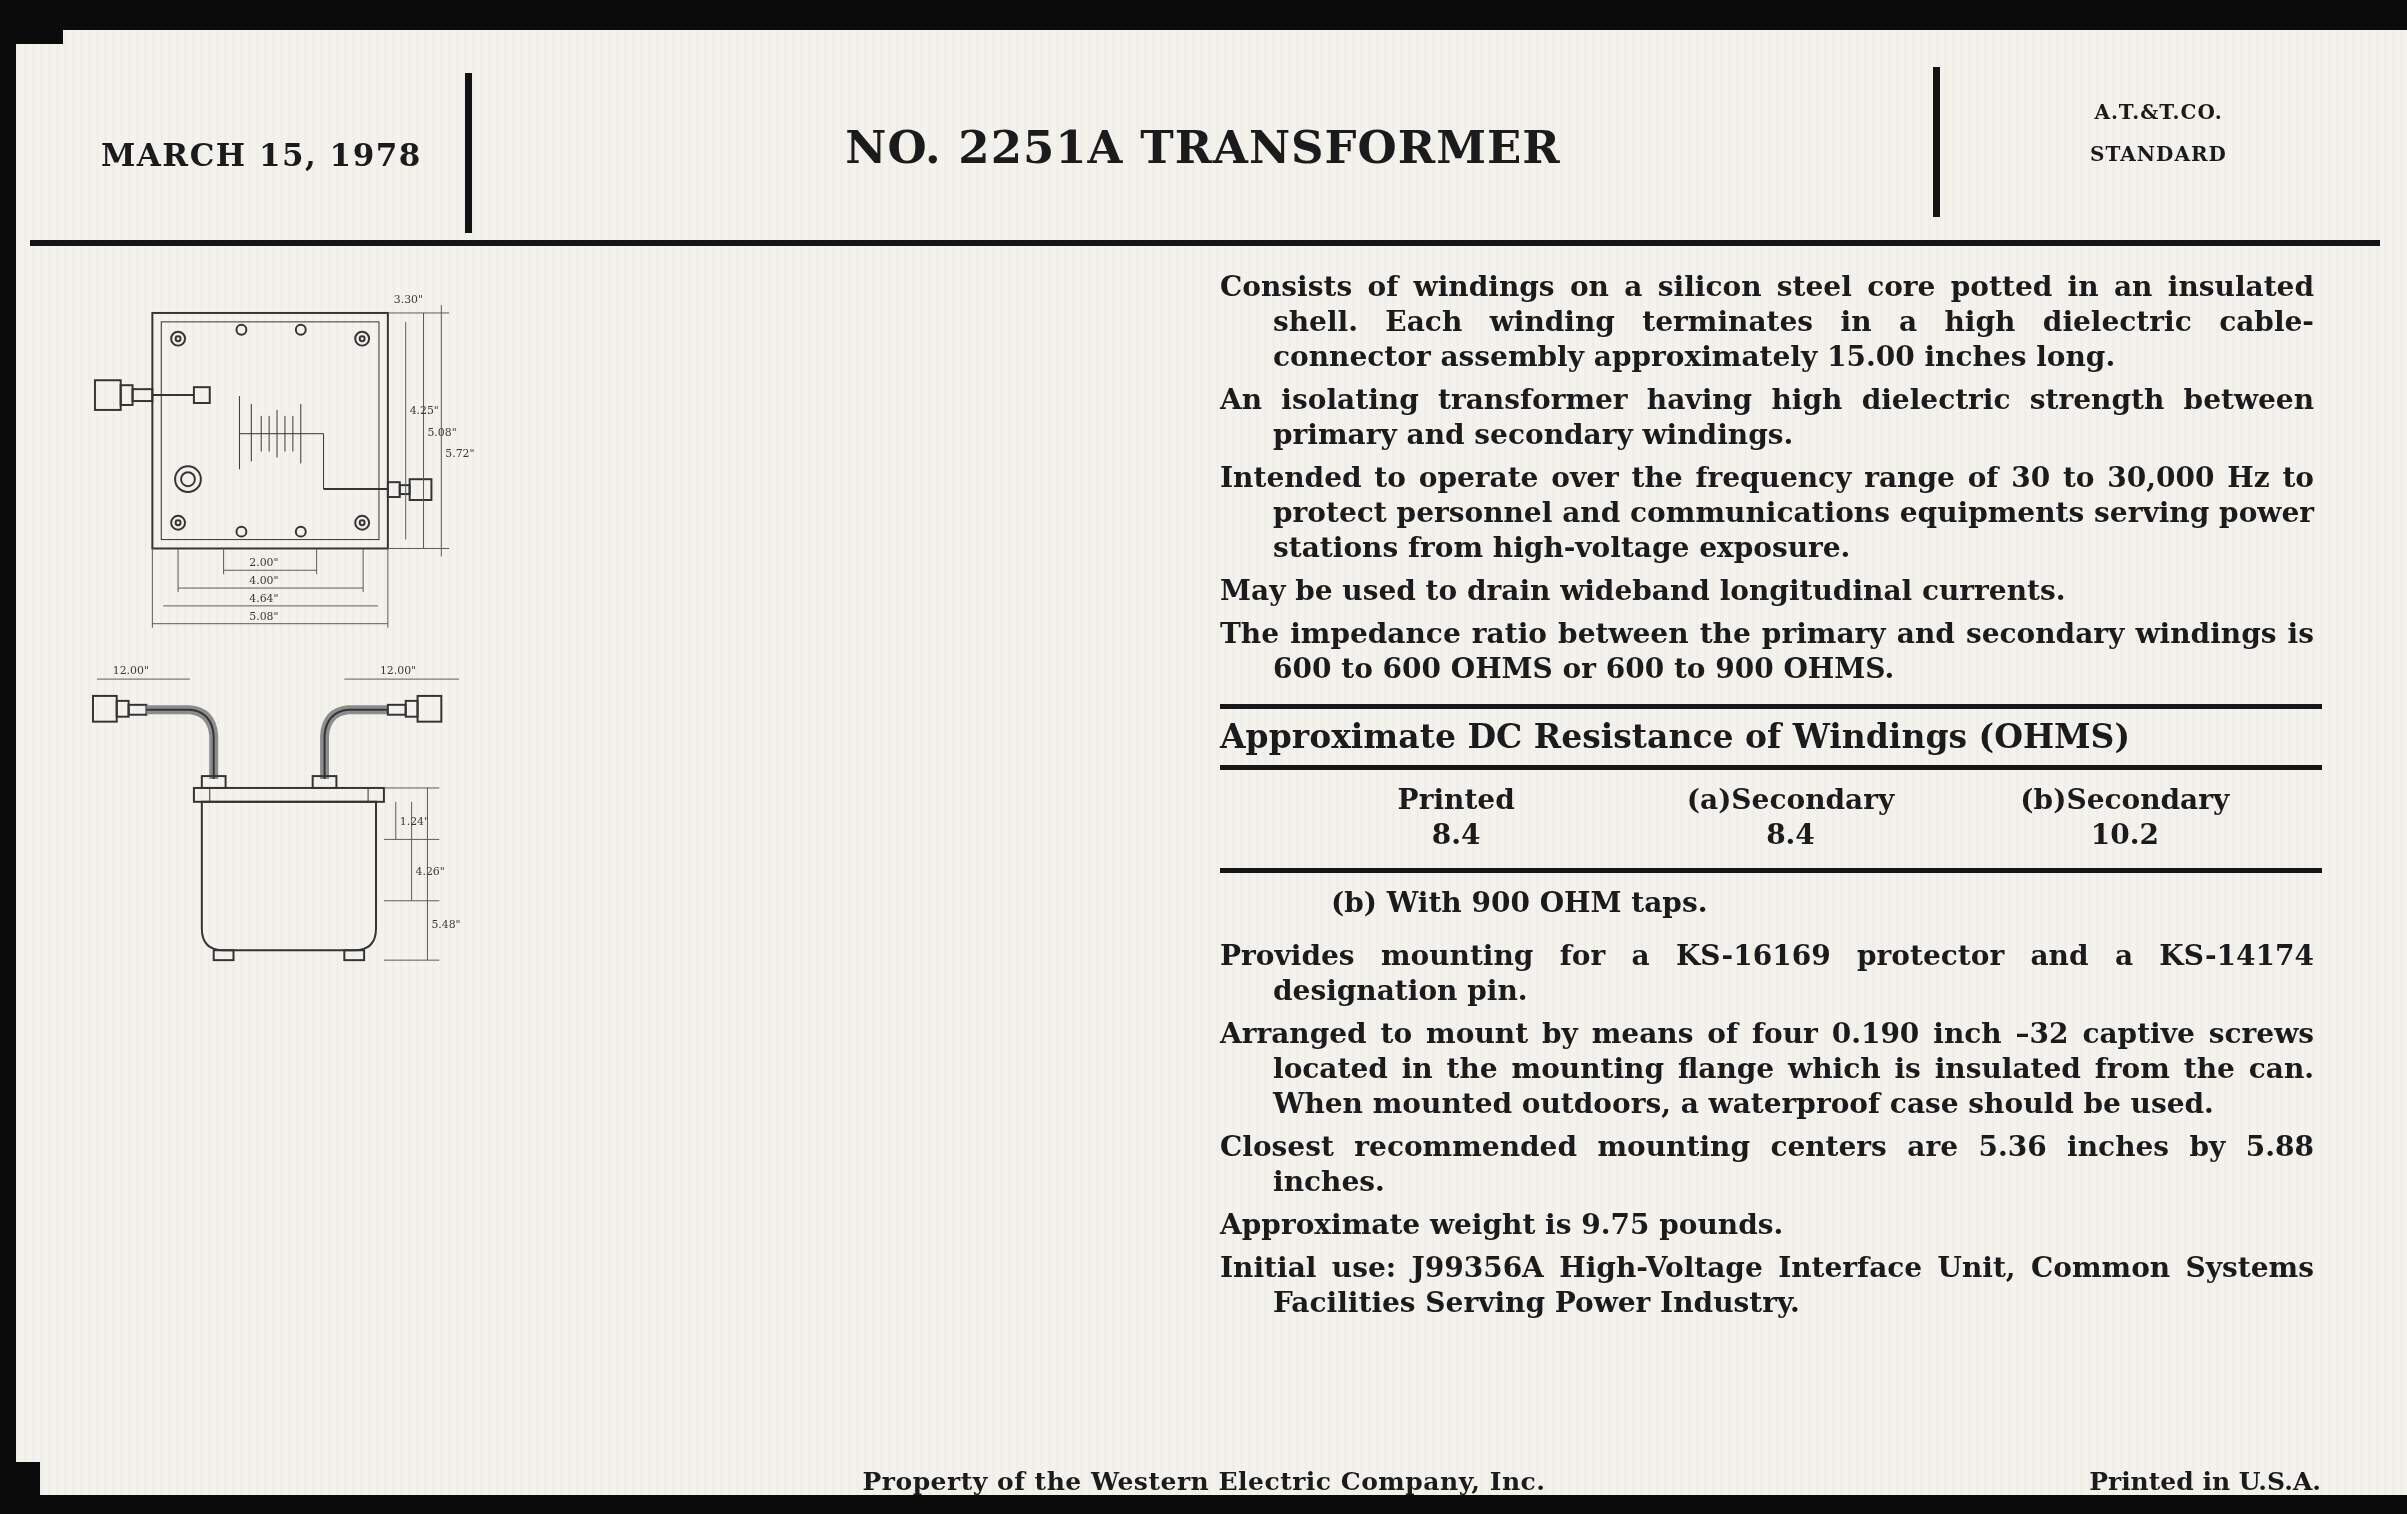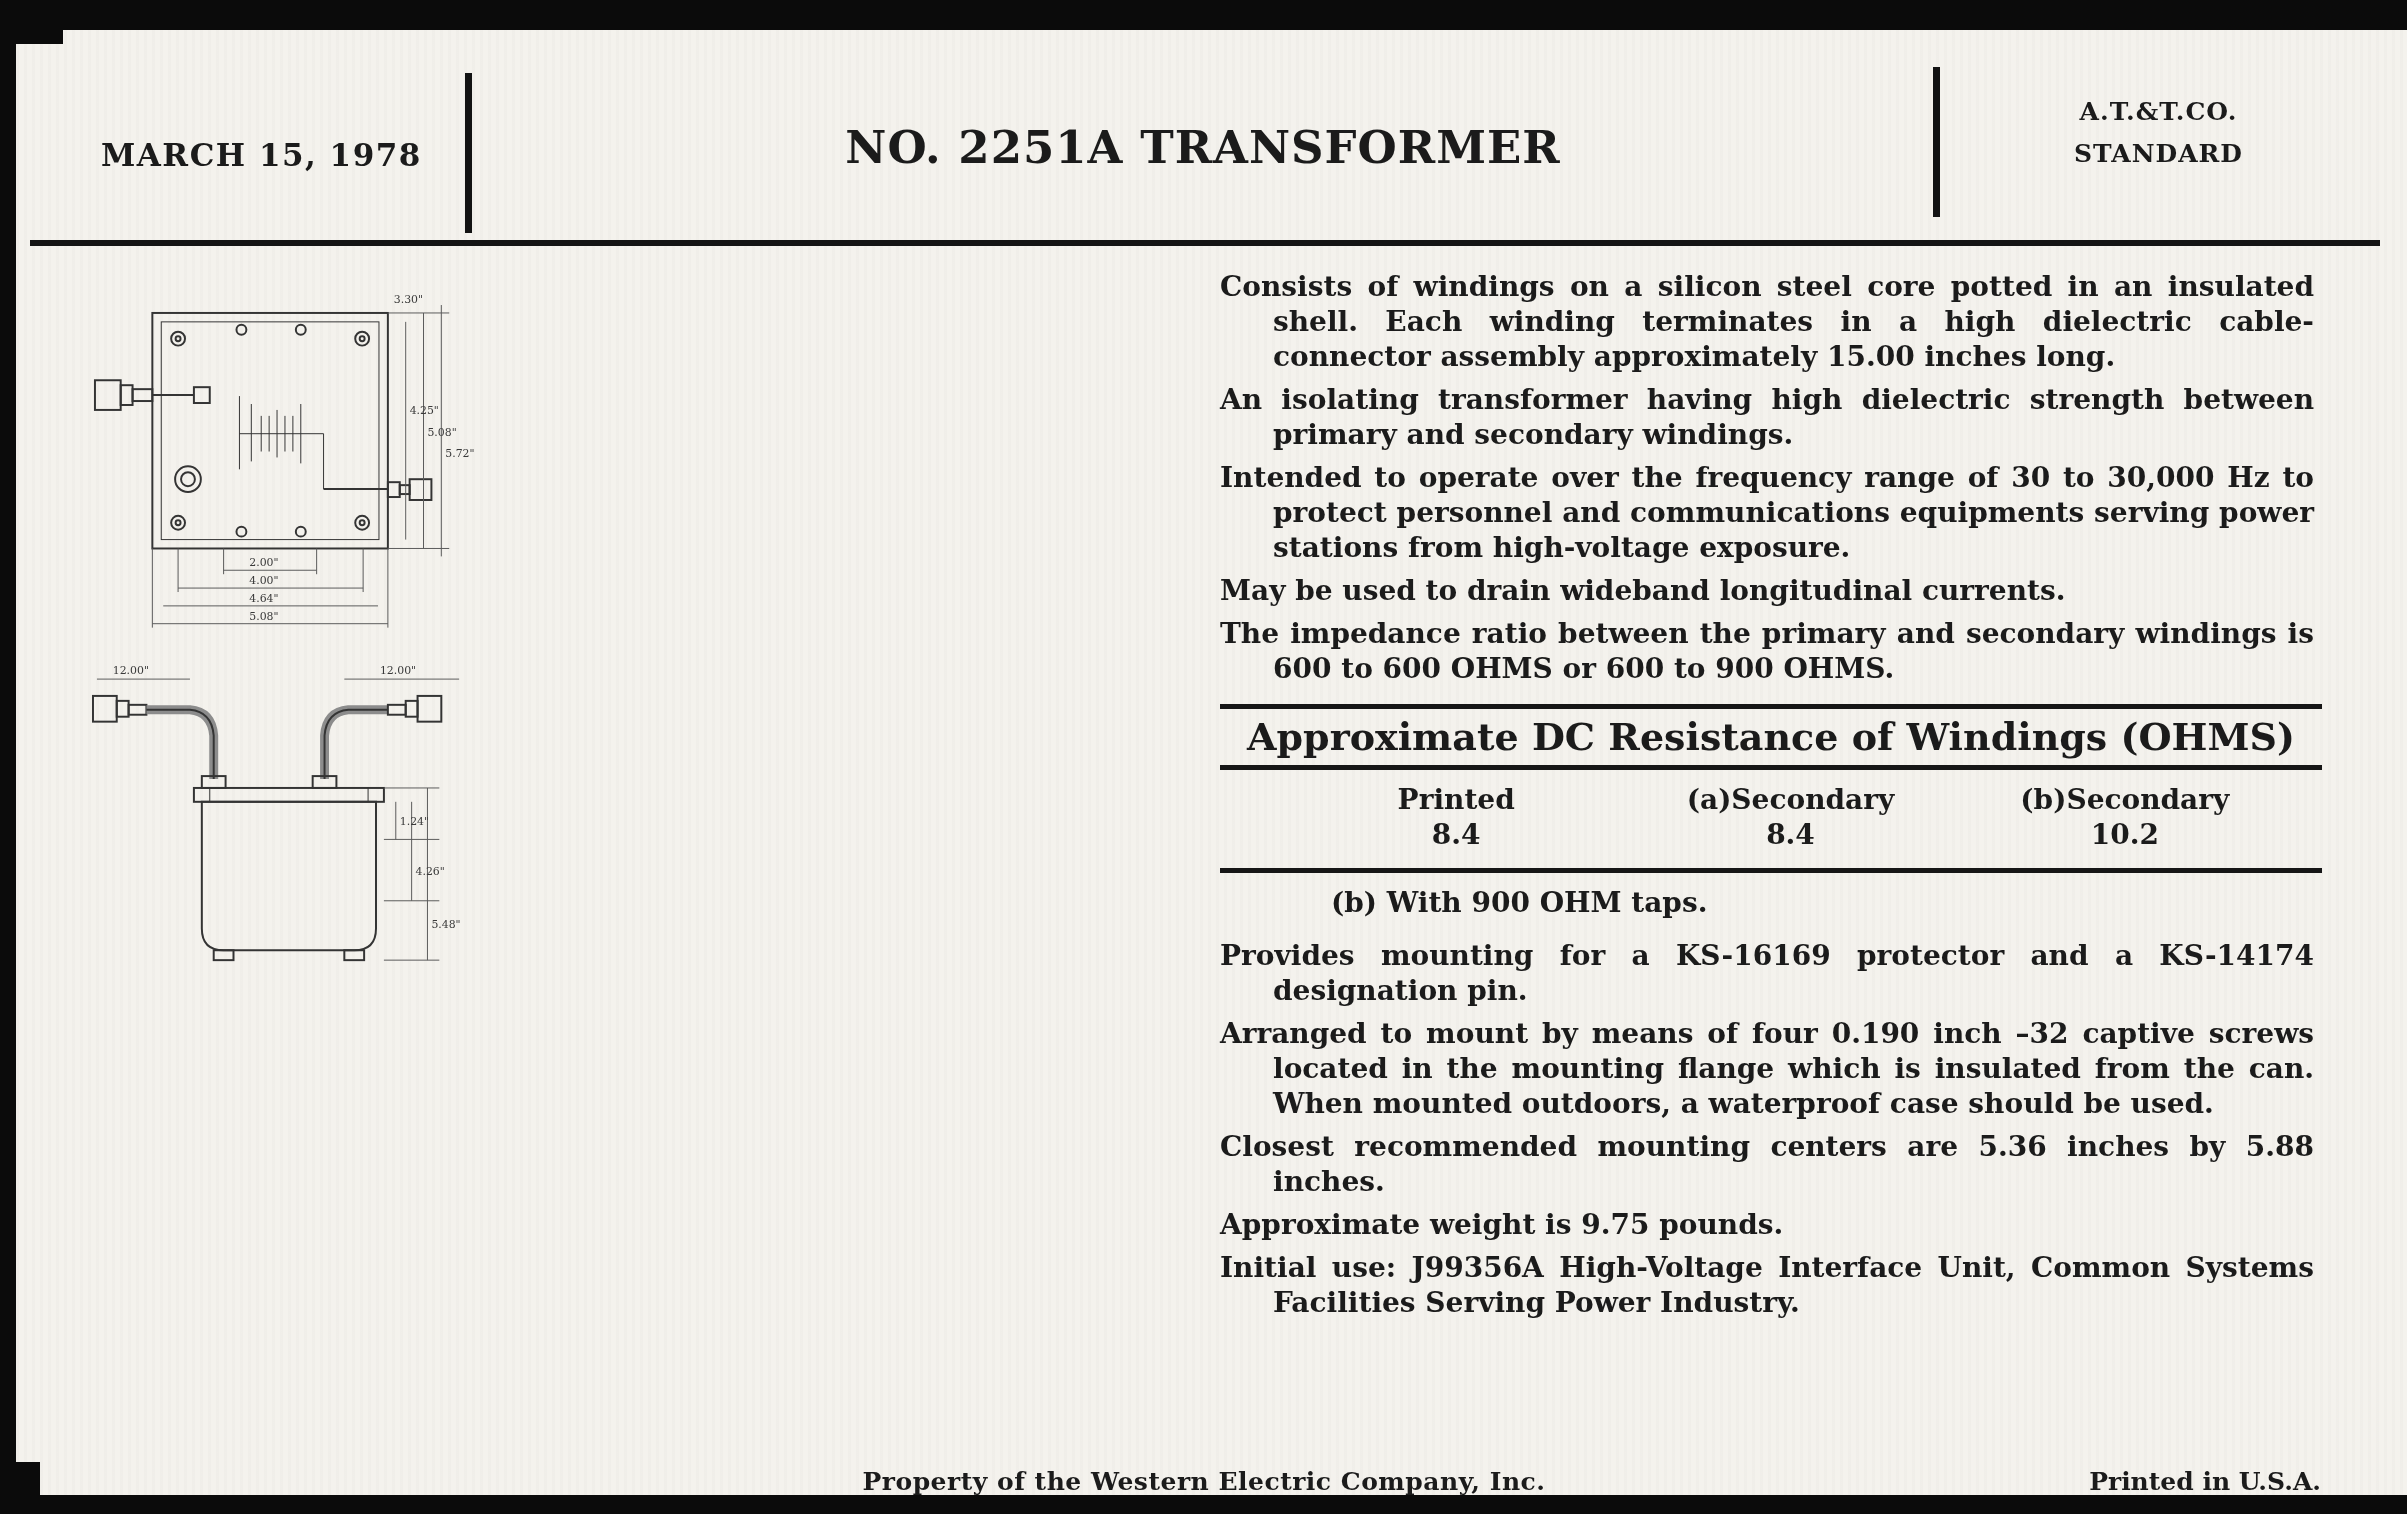--- a/index.html
+++ b/index.html
@@ -16,38 +16,38 @@
   .edge-bottom { bottom:0; left:0; width:100%; height:20px; }
   .edge-left   { top:0; left:0; width:16px; height:100%; }
   .corner-tl   { top:0; left:0; width:63px; height:44px; }
   .corner-bl   { bottom:0; left:0; width:40px; height:53px; }
 
   
   .hdr-date { position:absolute; left:101px; top:137px; font-size:31px; letter-spacing:1.5px; }
   .hdr-bar-1 { position:absolute; left:465px; top:73px; width:7px; height:160px; background:#131313; }
   .hdr-bar-2 { position:absolute; left:1933px; top:67px; width:7px; height:150px; background:#131313; }
   .hdr-title { position:absolute; left:495px; width:1416px; top:121px; text-align:center; font-size:45px; letter-spacing:1px; }
-  .hdr-org { position:absolute; left:1995px; width:327px; top:91px; text-align:center; font-size:25px; line-height:42px; letter-spacing:1px; }
+  .hdr-org { position:absolute; left:1995px; width:327px; top:91px; text-align:center; font-size:20px; line-height:42px; letter-spacing:1px; }
   .hdr-rule { position:absolute; left:30px; right:28px; top:240px; height:6px; background:#141414; }
 
   
   .drawing { position:absolute; left:91px; top:285px; width:475px; height:713px; }
   .drawing svg text { font-family:"DejaVu Serif",serif; font-size:11px; fill:#3a3a3a; font-weight:400; }
 
   
   .content {
     position:absolute; left:1220px; width:1102px; top:269px;
     font-size:28px; line-height:35px; text-align:justify;
   }
   .para { margin:0 8px 8px 0; padding-left:53px; text-indent:-53px; }
 
   
   .res-table { margin:18px 0 16px 0; text-align:left; }
   .rule { height:5px; background:#161616; }
-  .res-title { text-align:center; font-size:38px; padding:10px 0 11px 0; text-indent:0; }
+  .res-title { text-align:left; font-size:33px; padding:10px 0 11px 0; text-indent:0; }
   .res-cols, .res-vals { display:flex; }
   .res-cols { padding:12px 30px 0 69px; }
   .res-vals { padding:0 30px 16px 69px; }
   .res-col { flex:1; text-align:center; }
   .res-notes { padding:12px 0 2px 111px; }
   .res-notes div { margin:0; }
 
   
   .foot-property { position:absolute; left:0; right:0; top:1467px; text-align:center; font-size:25px; letter-spacing:0.5px; }
   .foot-printed  { position:absolute; right:87px; top:1467px; font-size:25px; }

